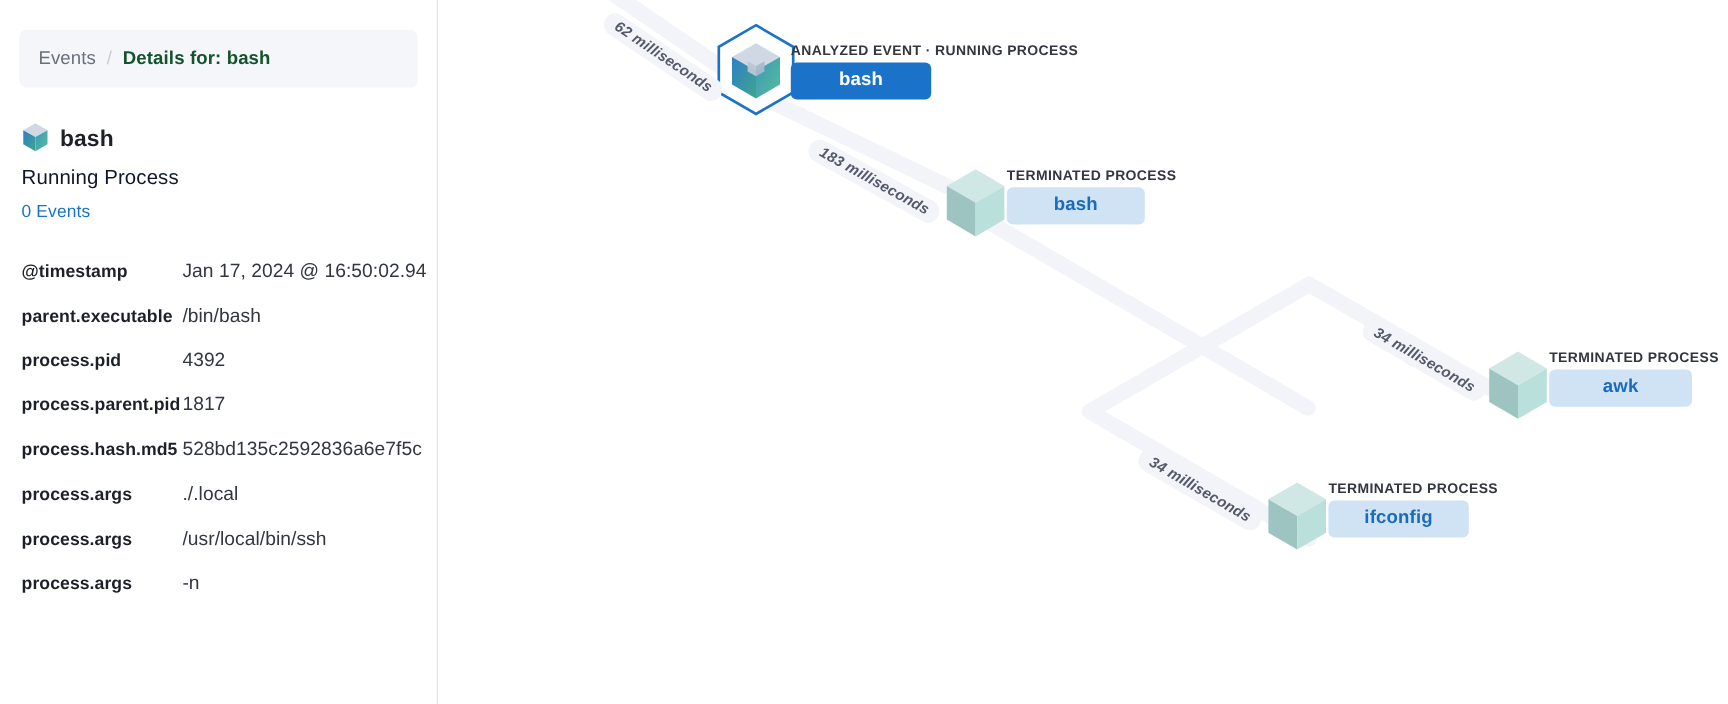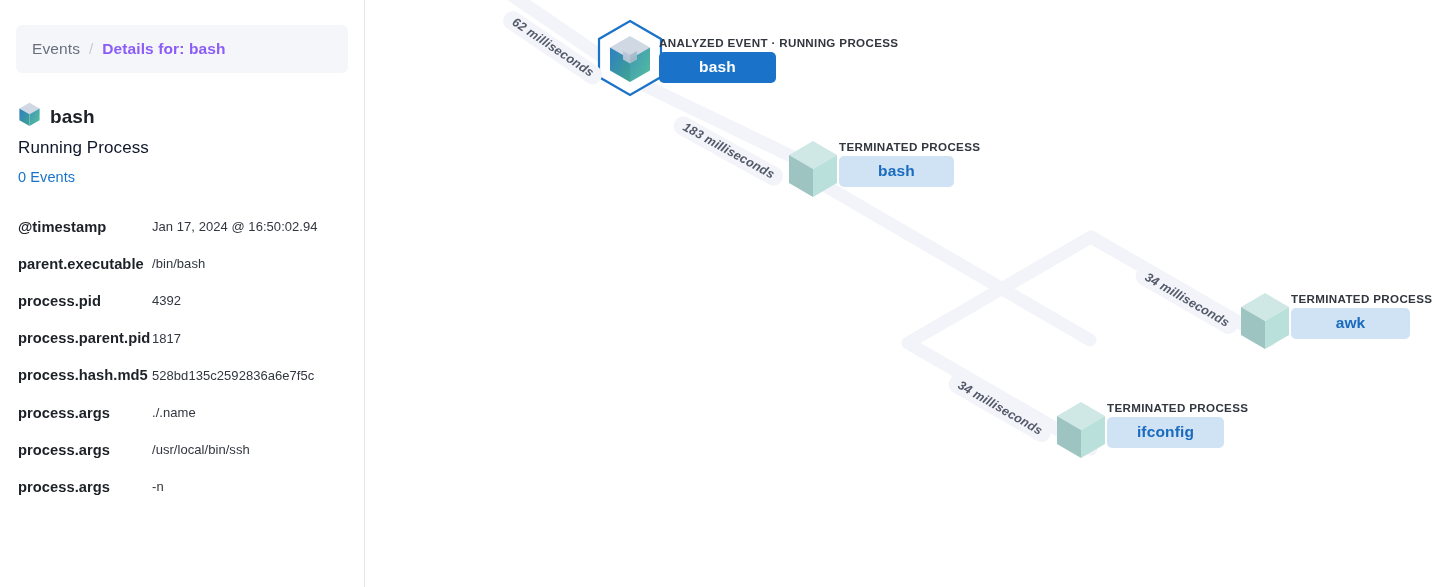--- a/index.html
+++ b/index.html
@@ -16,42 +16,42 @@
     background:#ffffff;border-right:1px solid #e3e5ec;
     overflow:hidden;
   }
   #breadcrumb{
     position:absolute;left:16px;top:25px;width:332px;height:48px;
     background:#f5f6fa;border-radius:6px;
     display:flex;align-items:center;padding-left:16px;box-sizing:border-box;
   }
   .bc-link{font-size:15.5px;color:#69707d;letter-spacing:.1px;}
   .bc-sep{font-size:15.5px;color:#c9ccd4;margin:0 9px;}
-  .bc-current{font-size:15.5px;color:#8b5cf6;font-weight:700;letter-spacing:.1px;}
+  .bc-current{font-size:15.5px;color:#14532d;font-weight:700;letter-spacing:.1px;}
 
   #entity-head{position:absolute;left:18px;top:102px;display:flex;align-items:center;gap:9px;}
   #entity-title{font-size:19px;font-weight:700;color:#1d2127;letter-spacing:.1px;}
   #entity-subtitle{
     position:absolute;left:18px;top:138px;
     font-size:17px;color:#0f172a;letter-spacing:.1px;
   }
   #entity-events{
     position:absolute;left:18px;top:169px;
     font-size:14.5px;color:#1a73c9;letter-spacing:.1px;cursor:pointer;
   }
 
   #field-table{position:absolute;left:0;top:208px;width:364px;}
   .f-row{display:flex;height:37.2px;align-items:center;overflow:hidden;}
   .f-key{
     width:152px;min-width:152px;padding-left:18px;box-sizing:border-box;
     font-size:14.7px;font-weight:700;color:#1d2127;letter-spacing:.05px;
     white-space:nowrap;
   }
   .f-val{
-    font-size:13px;color:#32363f;letter-spacing:.05px;
+    font-size:16px;color:#32363f;letter-spacing:.05px;
     white-space:nowrap;overflow:hidden;
   }
 
   
   #graph{
     position:absolute;left:365px;top:0;width:1075px;height:587px;
     background:#ffffff;overflow:hidden;
   }
   #graph svg{position:absolute;left:0;top:0;}
 
@@ -137,21 +137,21 @@
         <div class="f-row">
           <div class="f-key">process.parent.pid</div>
           <div class="f-val">1817</div>
         </div>
         <div class="f-row">
           <div class="f-key">process.hash.md5</div>
           <div class="f-val">528bd135c2592836a6e7f5c</div>
         </div>
         <div class="f-row">
           <div class="f-key">process.args</div>
-          <div class="f-val">./.name</div>
+          <div class="f-val">./.local</div>
         </div>
         <div class="f-row">
           <div class="f-key">process.args</div>
           <div class="f-val">/usr/local/bin/ssh</div>
         </div>
         <div class="f-row">
           <div class="f-key">process.args</div>
           <div class="f-val">-n</div>
         </div>
       </div>

